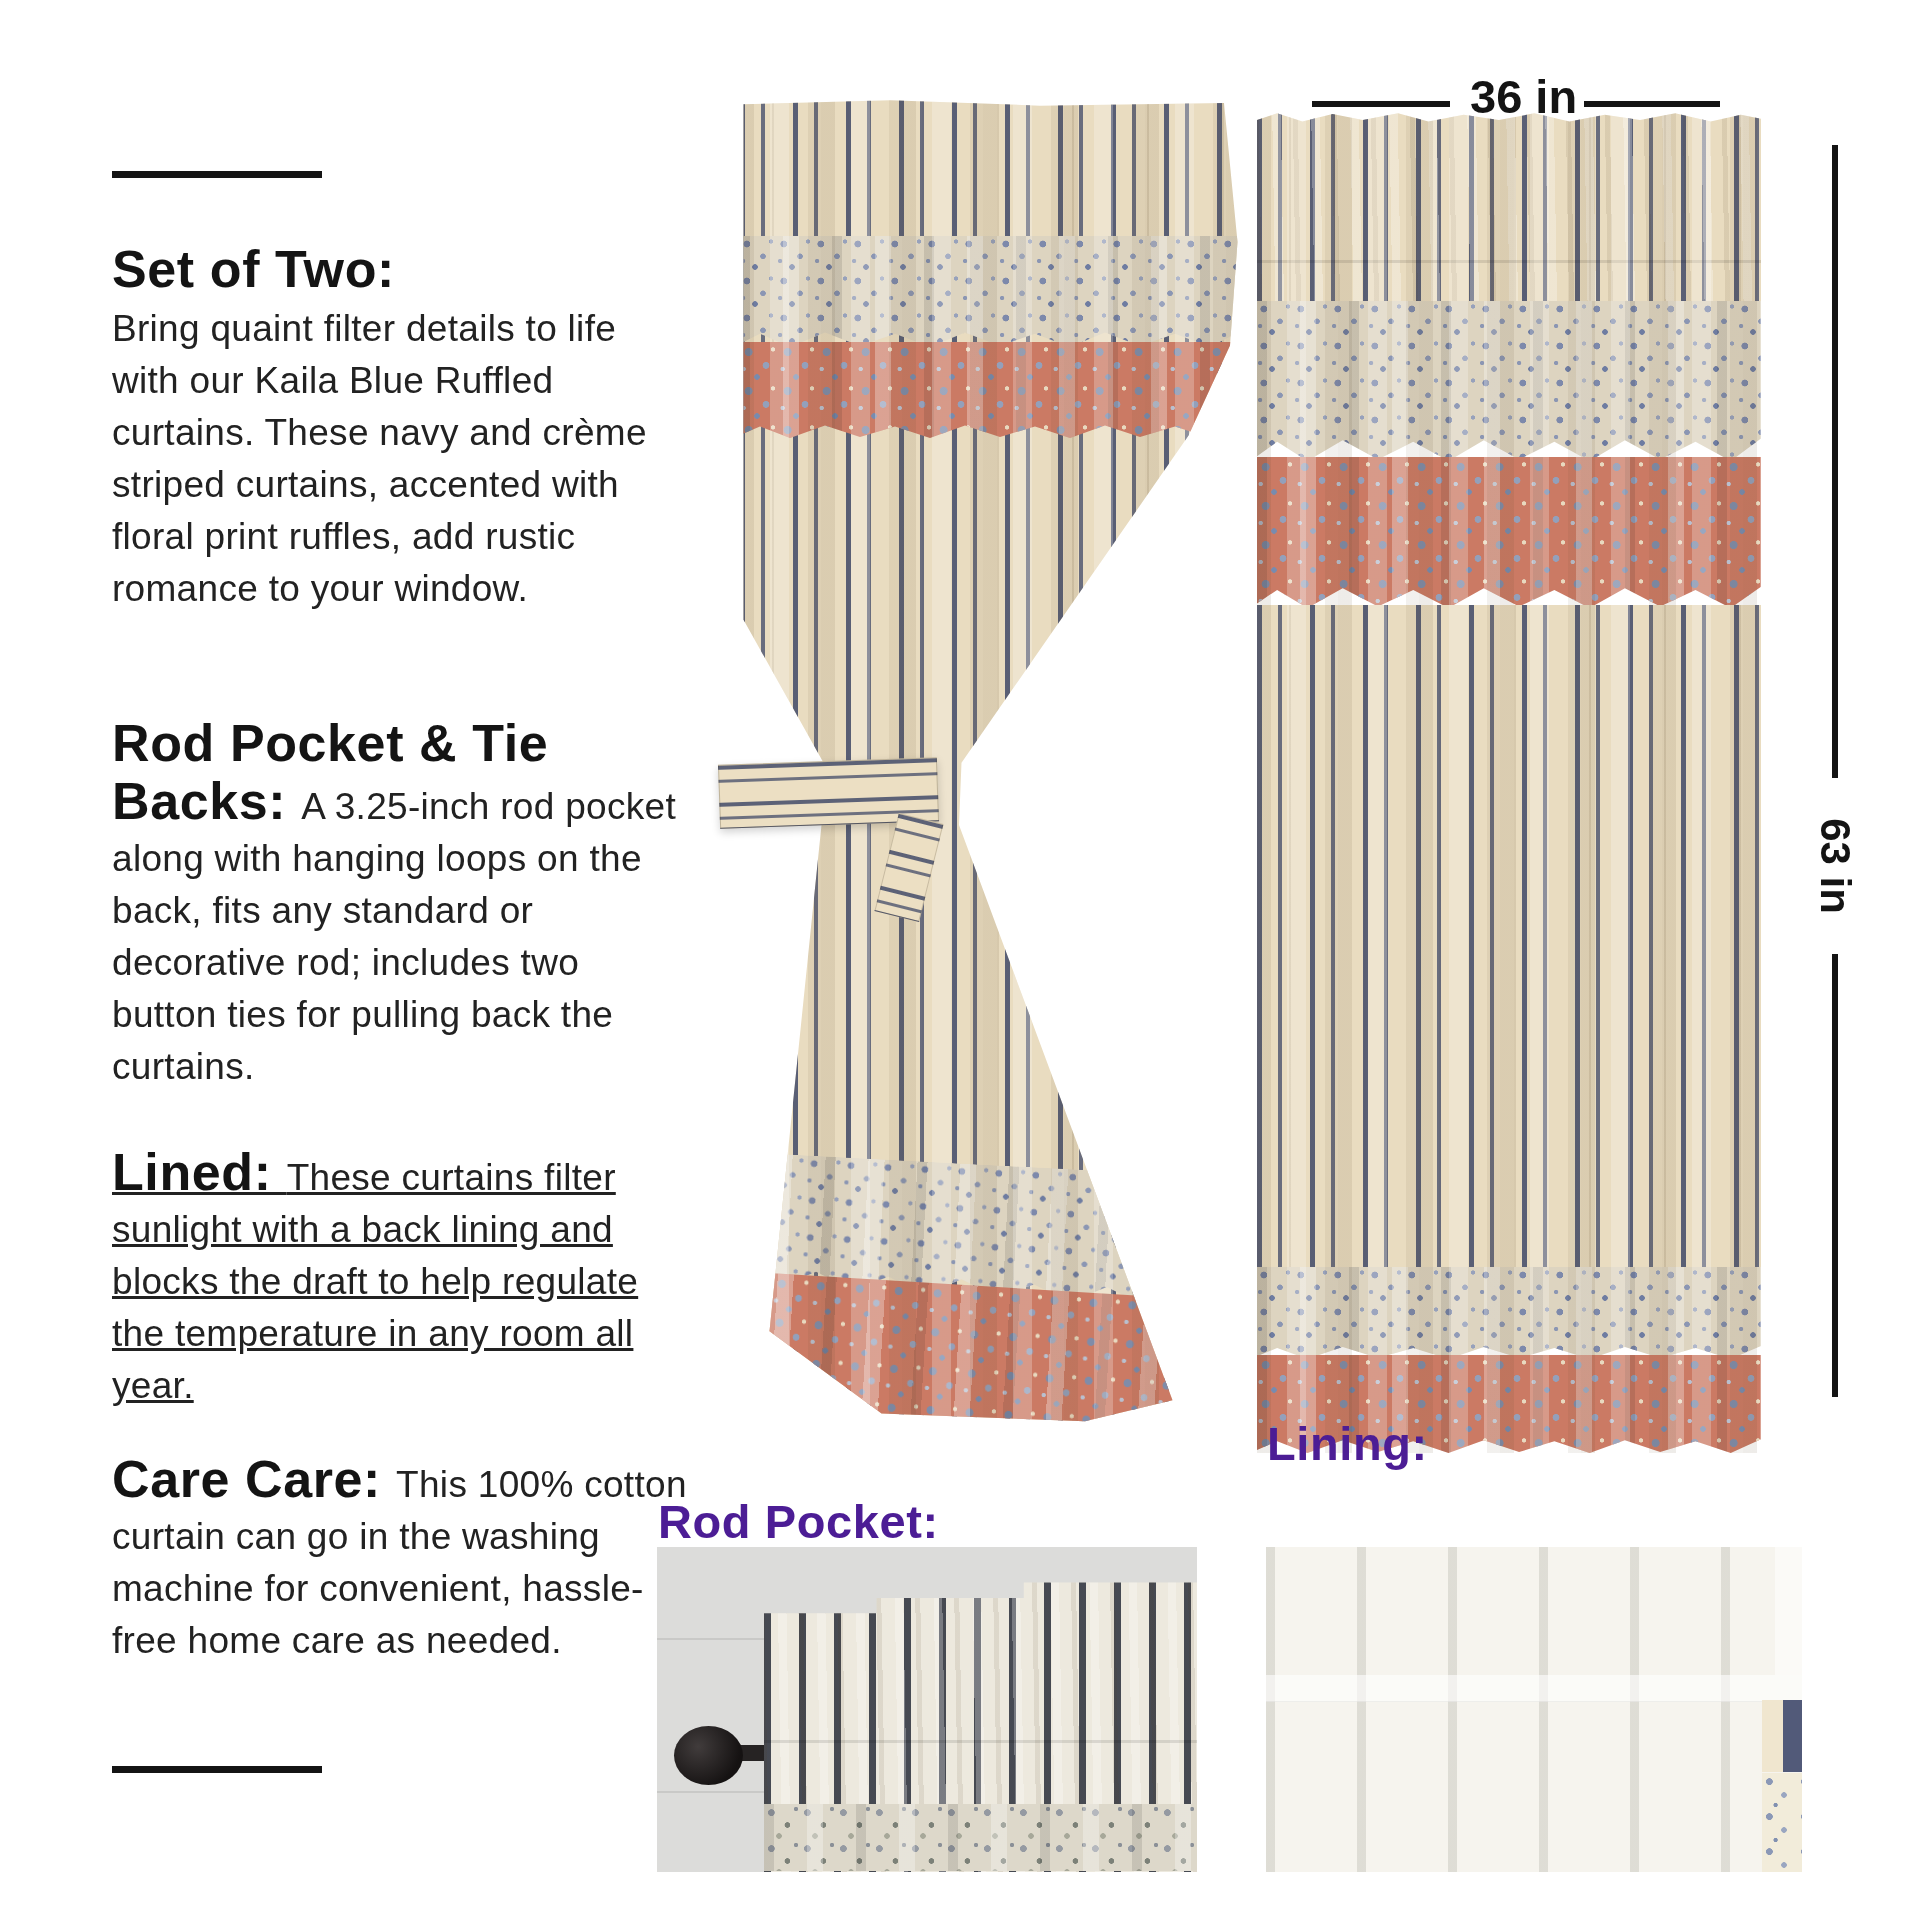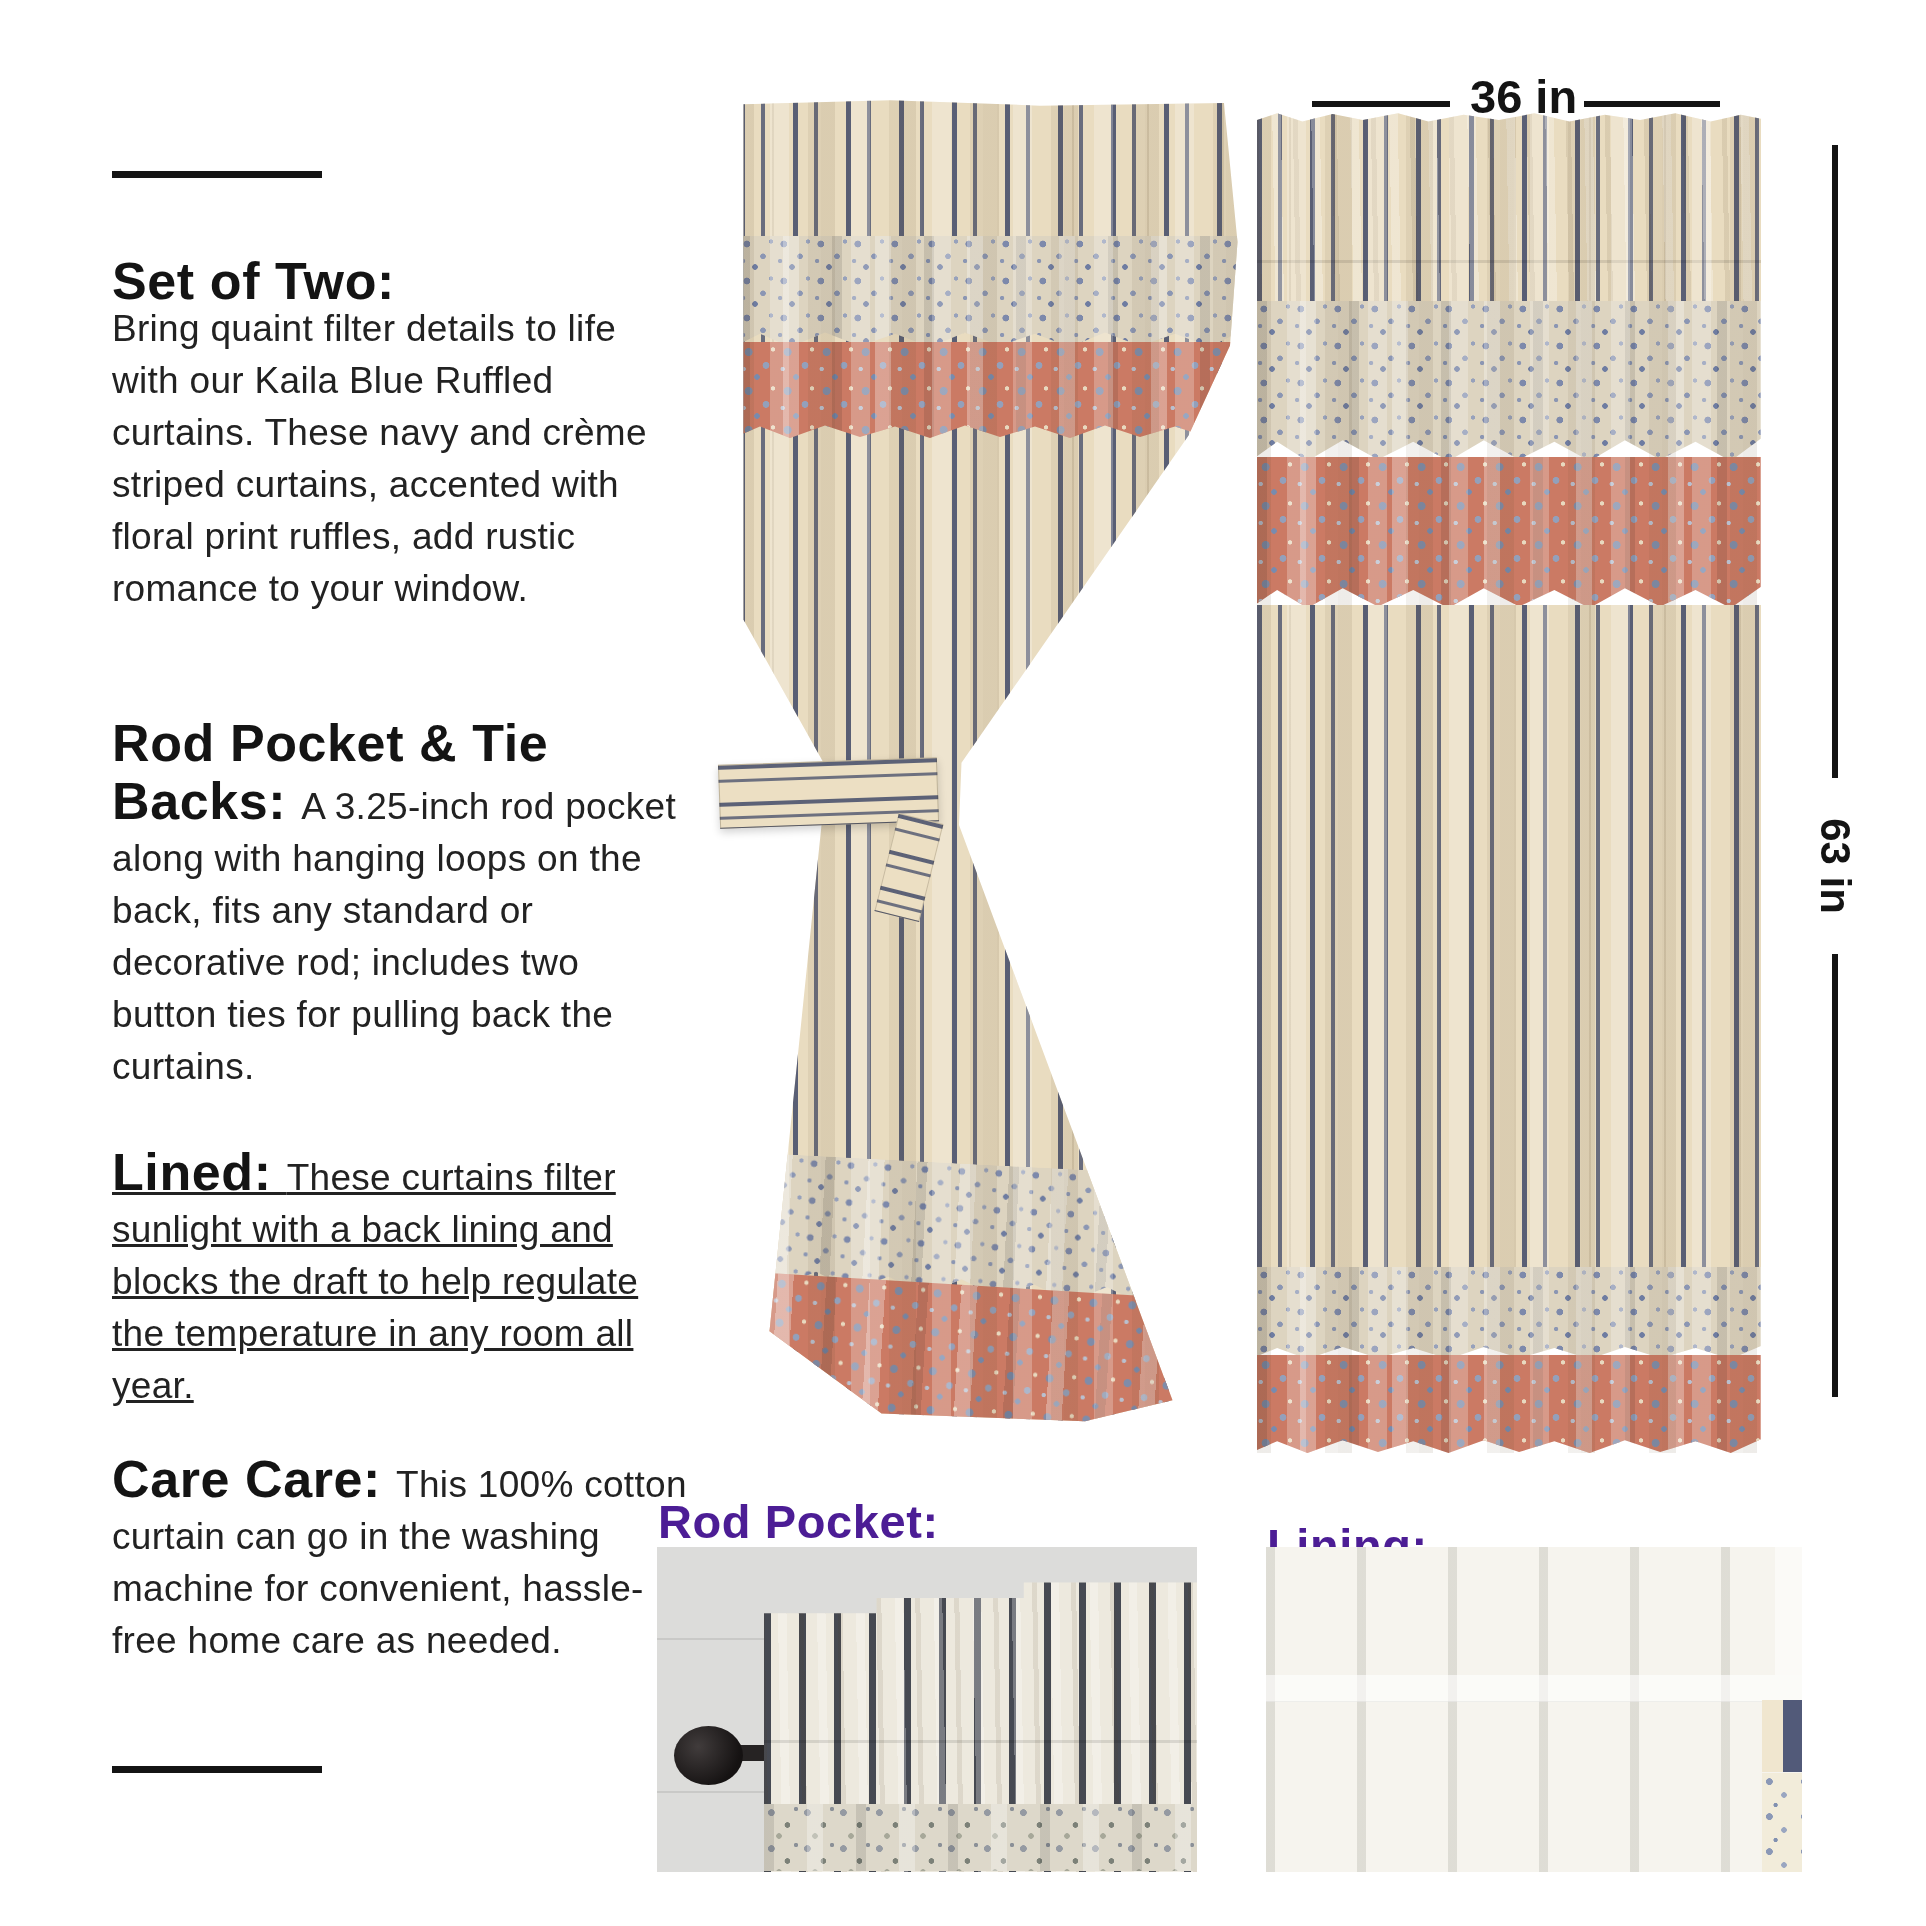--- a/index.html
+++ b/index.html
@@ -67,21 +67,21 @@
   .figlabel{position:absolute;font-size:47px;font-weight:700;color:#4c1d95;letter-spacing:0.6px;}
   .abs{position:absolute;}
 </style>
 </head>
 <body>
 
 <div class="canvas">
 
   <div class="rule" style="top:171px;"></div>
 
-  <div class="txt-block" style="top:249px;">
+  <div class="txt-block" style="top:237px;">
     <div class="sec-head">Set of Two:</div>
   </div>
   <div class="txt-block sec-body" style="top:303px;">
     <span>Bring quaint filter details to life with our Kaila Blue Ruffled curtains. These navy and crème striped curtains, accented with floral print ruffles, add rustic romance to your window.</span>
   </div>
 
   <div class="txt-block sec-body" style="top:717px;">
     <span class="runin">Rod Pocket &amp; Tie Backs: </span>
     <span>A 3.25-inch rod pocket along with hanging loops on the back, fits any standard or decorative rod; includes two button ties for pulling back the curtains.</span>
   </div>
@@ -163,21 +163,21 @@
     <div class="abs stripes-big" style="left:107px;top:17px;width:433px;height:308px;
          clip-path:polygon(0 16%,26% 16%,26% 11%,60% 11%,60% 6%,100% 6%,100% 100%,0 100%);">
       <div class="gather"></div>
       <div class="abs" style="left:0;top:176px;width:100%;height:2.5px;background:rgba(0,0,0,0.10);"></div>
       <div class="abs floral-gray" style="left:0;top:240px;width:100%;height:67px;">
         <div class="ruffle-shade"></div>
       </div>
     </div>
   </div>
 
-  <div class="figlabel" style="left:1267px;top:1518px;">Lining:</div>
+  <div class="figlabel" style="left:1267px;top:1416px;">Lining:</div>
   <div class="abs lining-fabric" style="left:1266px;top:1547px;width:536px;height:325px;overflow:hidden;">
     <div class="abs" style="left:0;top:128px;width:100%;height:26px;background:rgba(255,255,255,0.6);
          border-bottom:1.8px solid rgba(0,0,0,0.05);"></div>
     <div class="abs" style="left:509px;top:0;width:27px;height:128px;background:#fbfaf7;"></div>
     <div class="abs" style="left:496px;top:153px;width:21px;height:72px;background:#f0e6cf;"></div>
     <div class="abs" style="left:517px;top:153px;width:19px;height:72px;background:#525a79;"></div>
     <div class="abs floral-cream" style="left:496px;top:226px;width:40px;height:99px;"></div>
   </div>
 
 </div>

